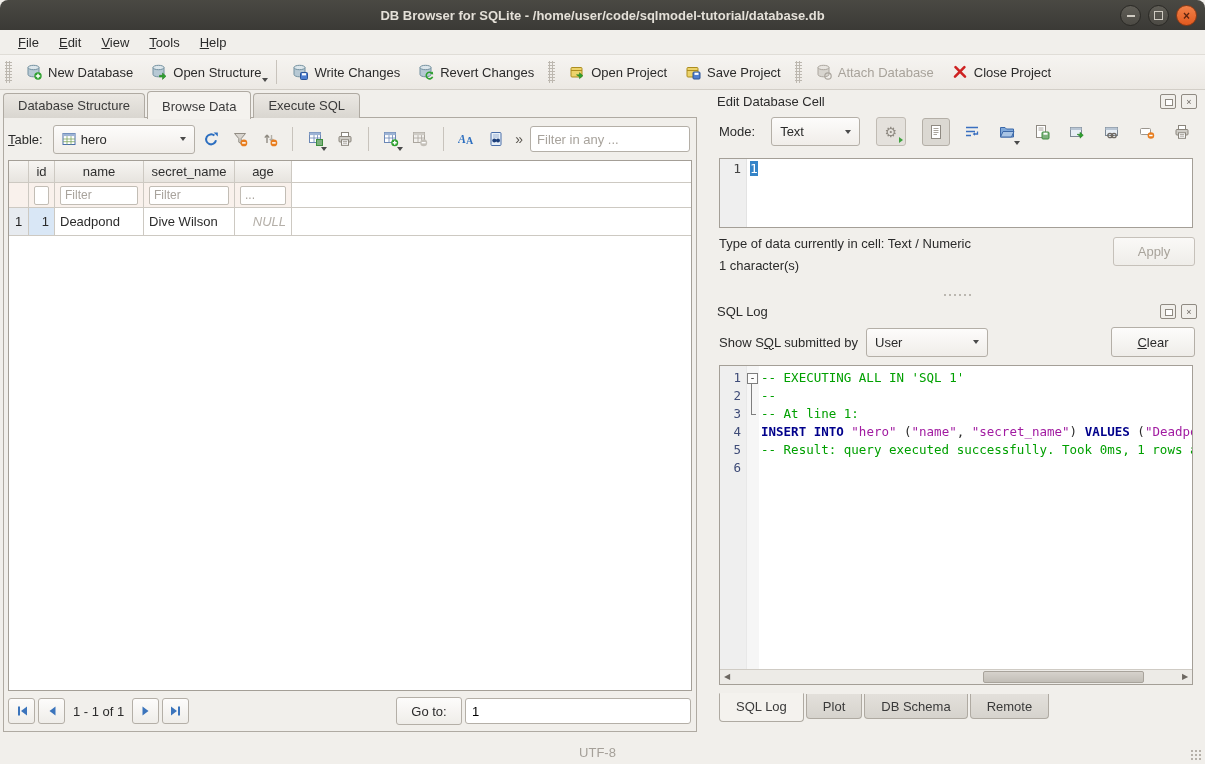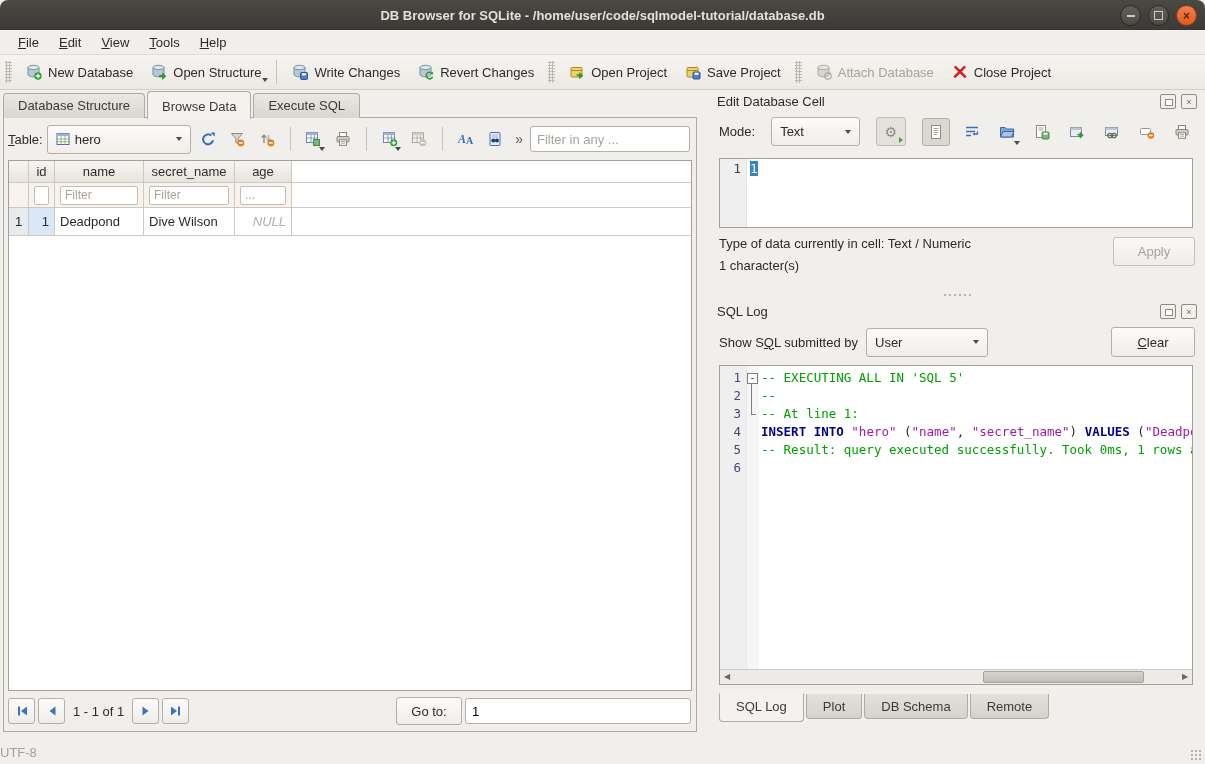--- a/index.html
+++ b/index.html
@@ -41,21 +41,21 @@
   .tabbar{display:flex;align-items:flex-end;height:28px;padding-left:3px;position:relative;z-index:2;}
   .tab{padding:4px 14px 5px;background:linear-gradient(#EBE8E3,#D9D6D0);
     border:1px solid #AFAAA2;border-bottom:none;border-radius:4px 4px 0 0;margin-right:2px;color:#3a3a3a;}
   .tab.active{background:#F4F2EE;padding-top:7px;margin-bottom:-1px;}
   .left-frame{position:absolute;top:27px;left:3px;right:4px;bottom:8px;
     border:1px solid #AFAAA2;background:#F1EFEB;}
   .browse-controls{position:absolute;top:4px;left:4px;right:4px;height:34px;display:flex;align-items:center;gap:4px;}
   .combo{display:flex;align-items:center;gap:5px;height:27px;padding:0 8px;
     background:linear-gradient(#FDFCFB,#F0EDE9);border:1px solid #B4AFA7;border-radius:3px;}
   .combo .carr{margin-left:auto;}
-  .table-combo{width:128px;margin-left:0;}
+  .table-combo{width:128px;margin-left:6px;}
   .mini-btn{width:26px;height:26px;display:flex;align-items:center;justify-content:center;position:relative;border-radius:3px;}
   .mini-btn .drop{position:absolute;right:1px;bottom:1px;}
   .chev{color:#5a564f;font-size:14px;padding:0 3px;}
   .filter-any{margin-left:auto;margin-right:2px;width:146px;height:24px;border:1px solid #B4AFA7;border-radius:3px;
     background:#fff;padding:0 6px;font:13px "Liberation Sans",sans-serif;color:#333;}
   .filter-any::placeholder{color:#A8A39C;}
   
   .grid{position:absolute;top:42px;left:4px;right:4px;bottom:40px;border:1px solid #A49F97;background:#fff;overflow:hidden;}
   .grow{display:flex;}
   .gcell{border-right:1px solid #CDC9C2;border-bottom:1px solid #CDC9C2;display:flex;align-items:center;
@@ -137,21 +137,21 @@
   .hs-track{flex:1;position:relative;}
   .hs-thumb{position:absolute;left:56%;width:36%;top:1px;bottom:1px;background:linear-gradient(#D6D2CC,#C2BEB7);
     border:1px solid #A8A39B;border-radius:2px;}
   
   .btabs{display:flex;align-items:flex-start;height:29px;padding-left:10px;margin-top:9px;}
   .btab{padding:5px 16px 4px;background:linear-gradient(#E3E0DB,#D6D3CD);border:1px solid #AFAAA2;border-top:none;
     border-radius:0 0 4px 4px;margin-right:2px;color:#3a3a3a;}
   .btab.active{background:#F4F2EE;padding-bottom:7px;margin-top:-1px;border-top:1px solid #F4F2EE;}
   
   .statusbar{position:absolute;left:0;right:0;bottom:0;height:24px;background:#F1EFEB;
-    display:flex;align-items:center;justify-content:flex-start;color:#A5A099;padding-right:10px;}
+    display:flex;align-items:center;justify-content:center;color:#A5A099;padding-right:10px;}
   .grip{position:absolute;right:3px;bottom:3px;width:12px;height:12px;
     background-image:radial-gradient(#B5B0A8 1px,transparent 1.2px);background-size:4px 4px;}
 </style>
 </head>
 <body>
 
 <div class="titlebar">
   <span>DB Browser for SQLite - /home/user/code/sqlmodel-tutorial/database.db</span>
   <div class="win-controls">
     <div class="win-btn">
@@ -557,21 +557,21 @@
       <span class="caret carr"></span>
     </div>
     <div class="clear-btn"><u>C</u>lear</div>
   </div>
 
   <div class="log-frame">
     <div class="log-lines">
         <div class="log-line">
           <span class="ln">1</span>
           <span class="fold f-box"></span>
-          <span class="code"><span class="tok-c">-- EXECUTING ALL IN 'SQL 5'</span></span>
+          <span class="code"><span class="tok-c">-- EXECUTING ALL IN 'SQL 1'</span></span>
         </div>
         <div class="log-line">
           <span class="ln">2</span>
           <span class="fold f-line"></span>
           <span class="code"><span class="tok-c">--</span></span>
         </div>
         <div class="log-line">
           <span class="ln">3</span>
           <span class="fold f-corner"></span>
           <span class="code"><span class="tok-c">-- At line 1:</span></span>

